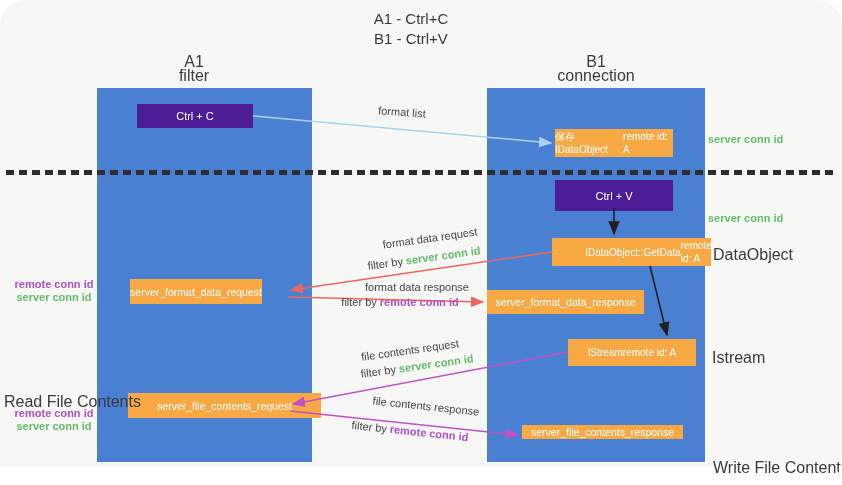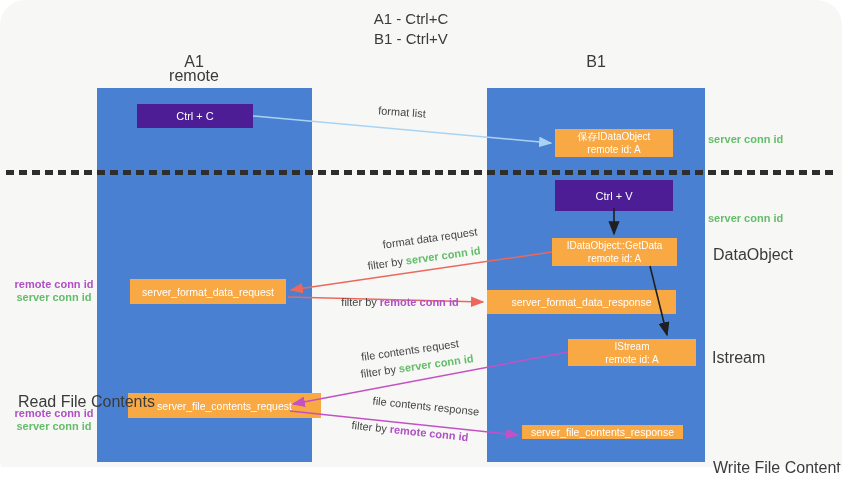--- a/index.html
+++ b/index.html
@@ -7,21 +7,21 @@
   .canvas{position:relative;width:842px;height:485px;background:#f7f7f6;overflow:hidden;border-radius:25px;}
   .bottom-strip{position:absolute;left:0;top:467px;width:842px;height:18px;background:#ffffff;}
   .title{position:absolute;left:291px;top:9px;width:240px;text-align:center;font-size:15px;line-height:20px;color:#3a3a3a;}
   .lane-header{position:absolute;text-align:center;font-size:16px;line-height:14px;color:#3a3a3a;}
   .lane{position:absolute;background:#4a80d2;}
   .dotted{position:absolute;left:6px;top:170px;width:830px;height:5px;
           background:repeating-linear-gradient(90deg,#2e2e2e 0 8px,transparent 8px 13px);}
   .box{position:absolute;display:flex;align-items:center;justify-content:center;color:#ffffff;z-index:2;}
   .box.green{background:#4c1d95;font-size:11px;}
   .box.orange{background:#f9a944;font-size:10.5px;}
-  .box.two-line{flex-direction:column;font-size:10px;line-height:13px;}
+  .box.two-line{flex-direction:row;font-size:10px;line-height:13px;}
   .svg-overlay{position:absolute;left:0;top:0;z-index:3;pointer-events:none;}
   .alabel{position:absolute;text-align:center;font-size:11px;color:#454545;white-space:nowrap;z-index:4;}
   .side{position:absolute;font-size:11px;white-space:nowrap;z-index:4;}
   .dark{color:#3a3a3a;font-size:16px;}
   .green-t{color:#65bd6b;font-weight:bold;}
   .purple-t{color:#b050c5;font-weight:bold;}
   .pair{position:absolute;width:108px;text-align:center;font-size:11px;line-height:13px;z-index:4;}
   .filter-prefix{margin-right:3px;}
 </style>
 </head>
@@ -31,54 +31,55 @@
 
   <div class="bottom-strip"></div>
 
   <div class="title">
     <div>A1 - Ctrl+C</div>
     <div>B1 - Ctrl+V</div>
   </div>
 
   <div class="lane-header" style="left:94px;top:55px;width:200px;">
     <div>A1</div>
-    <div>remote</div>
+    <div>filter</div>
   </div>
   <div class="lane-header" style="left:487px;top:55px;width:218px;">
     <div>B1</div>
+    <div>connection</div>
   </div>
 
   <div class="lane" style="left:97px;top:88px;width:215px;height:374px;"></div>
   <div class="lane" style="left:487px;top:88px;width:218px;height:374px;"></div>
 
   <div class="dotted"></div>
 
   <div class="box green" style="left:137px;top:104px;width:116px;height:24px;">
     <span>Ctrl + C</span>
   </div>
 
   <div class="box orange two-line" style="left:555px;top:129px;width:118px;height:28px;">
     <span>保存IDataObject</span>
     <span>remote id: A</span>
   </div>
 
   <div class="box green" style="left:555px;top:180px;width:118px;height:31px;">
     <span>Ctrl + V</span>
   </div>
 
-  <div class="box orange two-line" style="left:552px;top:238px;width:125px;height:28px;">
+  <div class="box orange two-line" style="left:552px;top:238px;width:125px;height:28px;padding-left:34px;">
     <span>IDataObject::GetData</span>
     <span>remote id: A</span>
   </div>
 
-  <div class="box orange" style="left:130px;top:279px;width:156px;height:25px;">
+  <div class="box orange" style="left:130px;top:279px;width:132px;height:25px;">
     <span>server_format_data_request</span>
   </div>
 
-  <div class="box orange" style="left:487px;top:290px;width:189px;height:24px;justify-content:center;">
+  <div class="box orange" style="left:487px;top:290px;width:157px;height:24px;justify-content:center;">
     <span>server_format_data_response</span>
   </div>
 
   <div class="box orange two-line" style="left:568px;top:339px;width:128px;height:27px;">
     <span>IStream</span>
     <span>remote id: A</span>
   </div>
 
   <div class="box orange" style="left:128px;top:393px;width:193px;height:25px;">
     <span>server_file_contents_request</span>
@@ -112,20 +113,21 @@
     <line x1="290" y1="411" x2="518" y2="435" stroke="#c351c5" stroke-width="1.5" marker-end="url(#mMag)"></line>
   </svg>
 
   <div class="alabel" style="left:347px;top:106px;width:110px;transform:rotate(4deg);">format list</div>
 
   <div class="alabel" style="left:355px;top:232px;width:150px;transform:rotate(-8deg);">format data request</div>
   <div class="alabel" style="left:349px;top:252px;width:150px;transform:rotate(-8deg);">
     <span class="filter-prefix">filter by</span><span class="green-t">server conn id</span>
   </div>
 
+  <div class="alabel" style="left:342px;top:281px;width:150px;">format data response</div>
   <div class="alabel" style="left:325px;top:296px;width:150px;">
     <span class="filter-prefix">filter by</span><span class="purple-t">remote conn id</span>
   </div>
 
   <div class="alabel" style="left:335px;top:344px;width:150px;transform:rotate(-8deg);">file contents request</div>
   <div class="alabel" style="left:342px;top:360px;width:150px;transform:rotate(-8deg);">
     <span class="filter-prefix">filter by</span><span class="green-t">server conn id</span>
   </div>
 
   <div class="alabel" style="left:351px;top:400px;width:150px;transform:rotate(6deg);">file contents response</div>
@@ -136,19 +138,19 @@
   <div class="side green-t" style="left:708px;top:133px;">server conn id</div>
   <div class="side green-t" style="left:708px;top:212px;">server conn id</div>
   <div class="side dark" style="left:713px;top:246px;">DataObject</div>
   <div class="side dark" style="left:712px;top:349px;">Istream</div>
   <div class="side dark" style="left:713px;top:431px;margin-top:28px;">Write File Contents</div>
 
   <div class="pair" style="left:0;top:278px;">
     <div class="purple-t">remote conn id</div>
     <div class="green-t">server conn id</div>
   </div>
-  <div class="side dark" style="left:18px;top:393px;width:118px;text-align:right;">Read File Contents</div>
+  <div class="side dark" style="left:4px;top:393px;width:118px;text-align:right;">Read File Contents</div>
   <div class="pair" style="left:0;top:407px;">
     <div class="purple-t">remote conn id</div>
     <div class="green-t">server conn id</div>
   </div>
 
 </div>
 
 </body></html>

